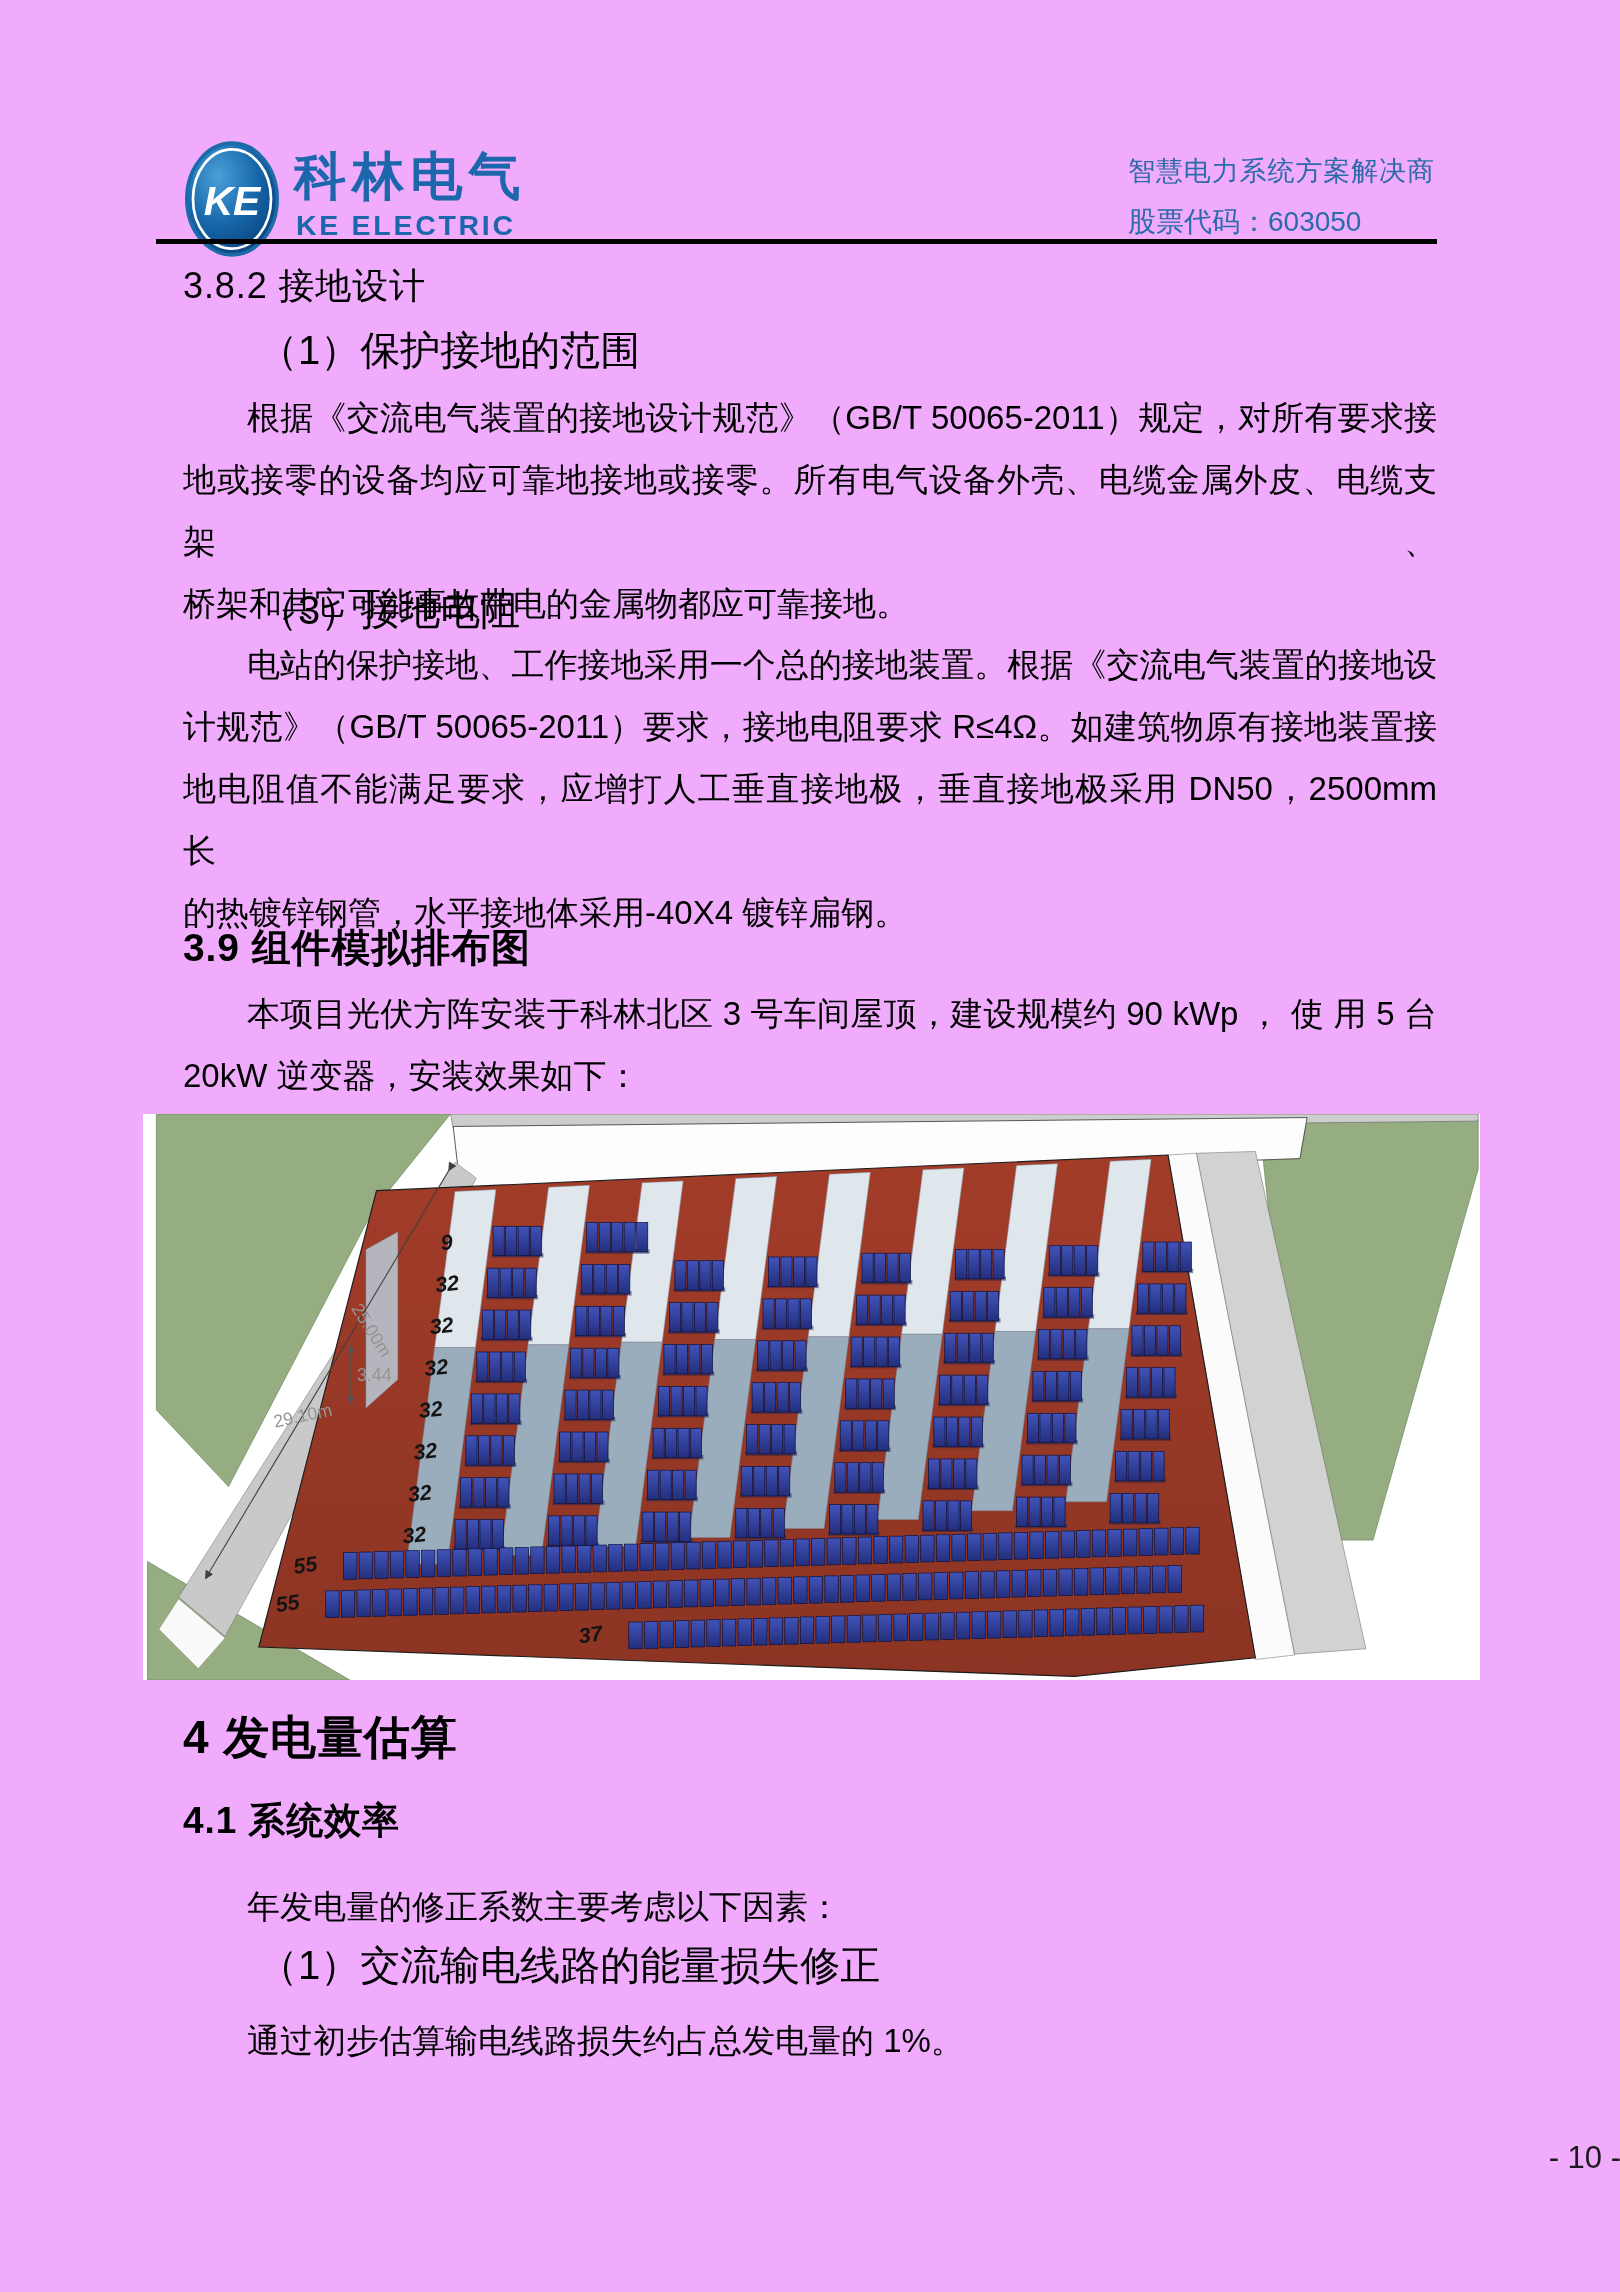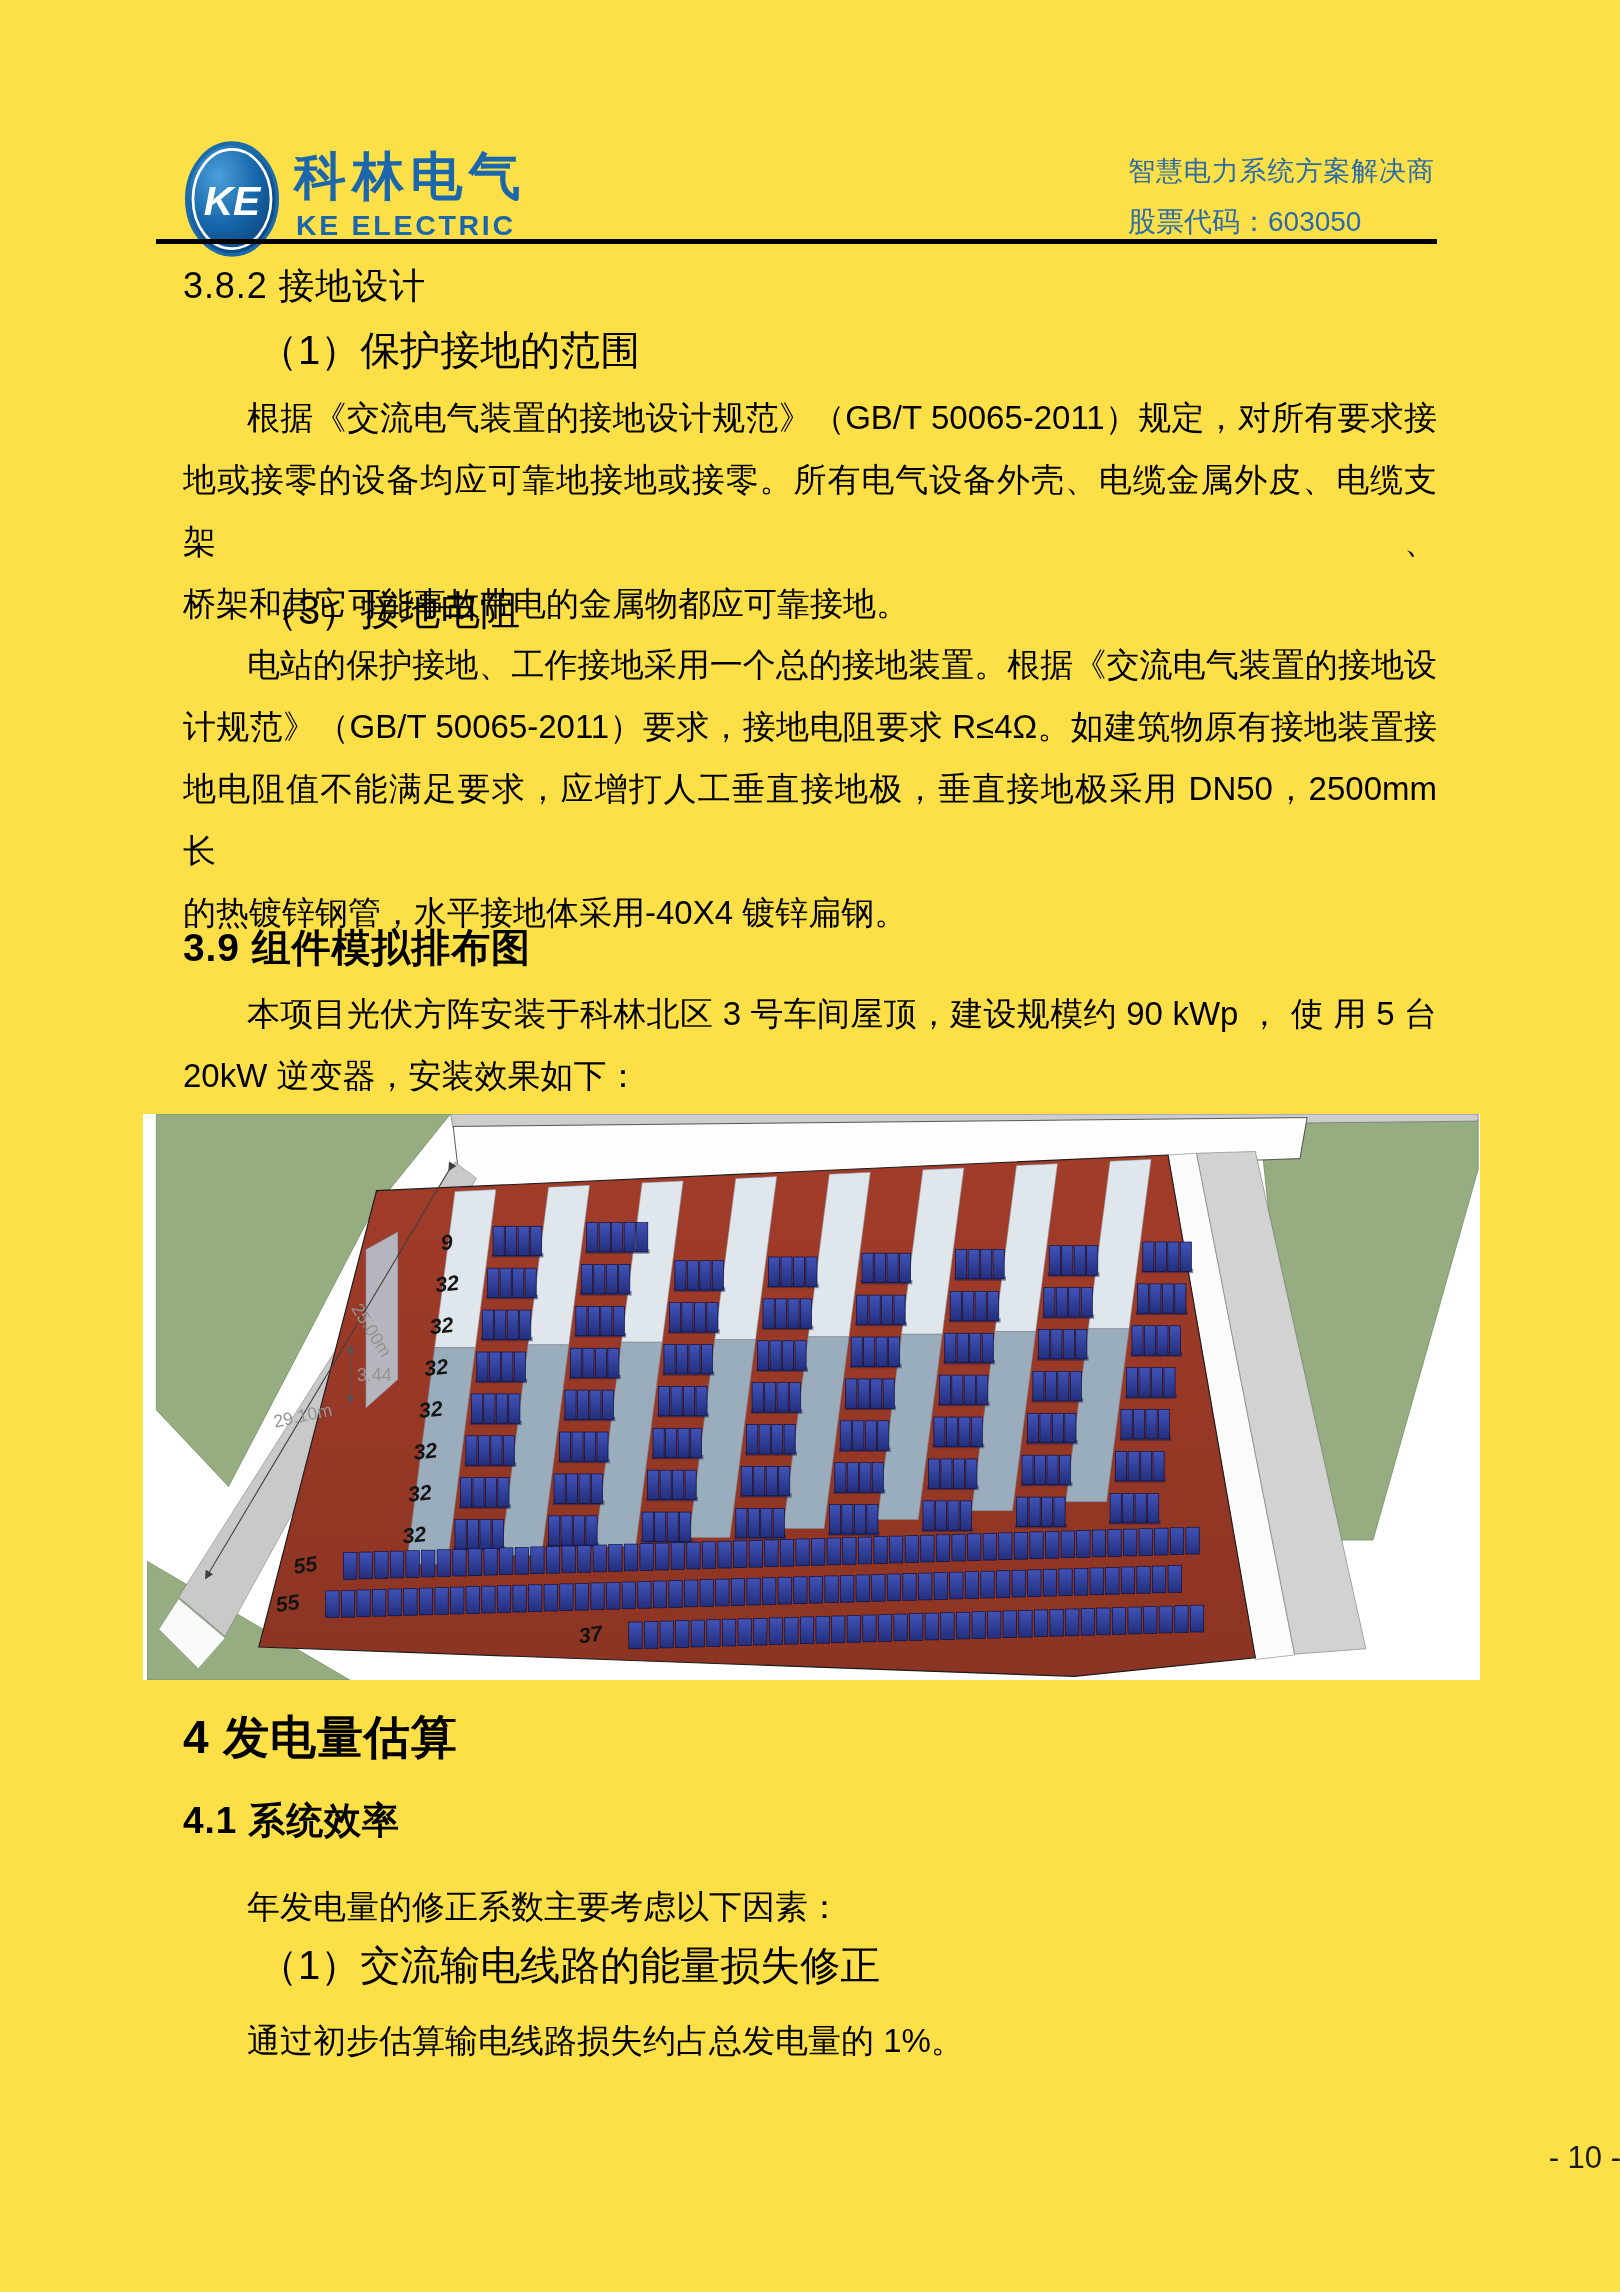--- a/index.html
+++ b/index.html
@@ -1,16 +1,16 @@
 <!DOCTYPE html>
 <html style="font-size:14.3px"><head>
 <meta charset="utf-8">
 <style>
   html,body{margin:0;padding:0;background:#888;}
-  .page{position:relative;width:1621px;height:2293px;background:#fde047;overflow:hidden;
+  .page{position:relative;width:1621px;height:2293px;background:#f0abfc;overflow:hidden;
         font-family:"Liberation Sans","DejaVu Sans",sans-serif;color:#000;}
   
   .logo-wrap{position:absolute;left:185px;top:135px;width:419px;height:129px;}
   .logo-badge{position:absolute;left:0;top:5.3px;}
   .brand-cn{position:absolute;left:109px;top:7.1px;font-size:52px;font-weight:700;color:#1c67ac;letter-spacing:6.2px;}
   .brand-en{position:absolute;left:111px;top:74px;font-size:28.5px;font-weight:600;color:#1c67ac;letter-spacing:2.7px;}
   .tagline{position:absolute;left:1128px;top:153px;font-size:27px;color:#2b6ba8;letter-spacing:0.9px;}
   .stock{position:absolute;left:1128px;top:203px;font-size:28px;color:#2b6ba8;}
   .hr-line{position:absolute;left:156px;top:239px;width:1281px;height:4.5px;background:#000;}
   

